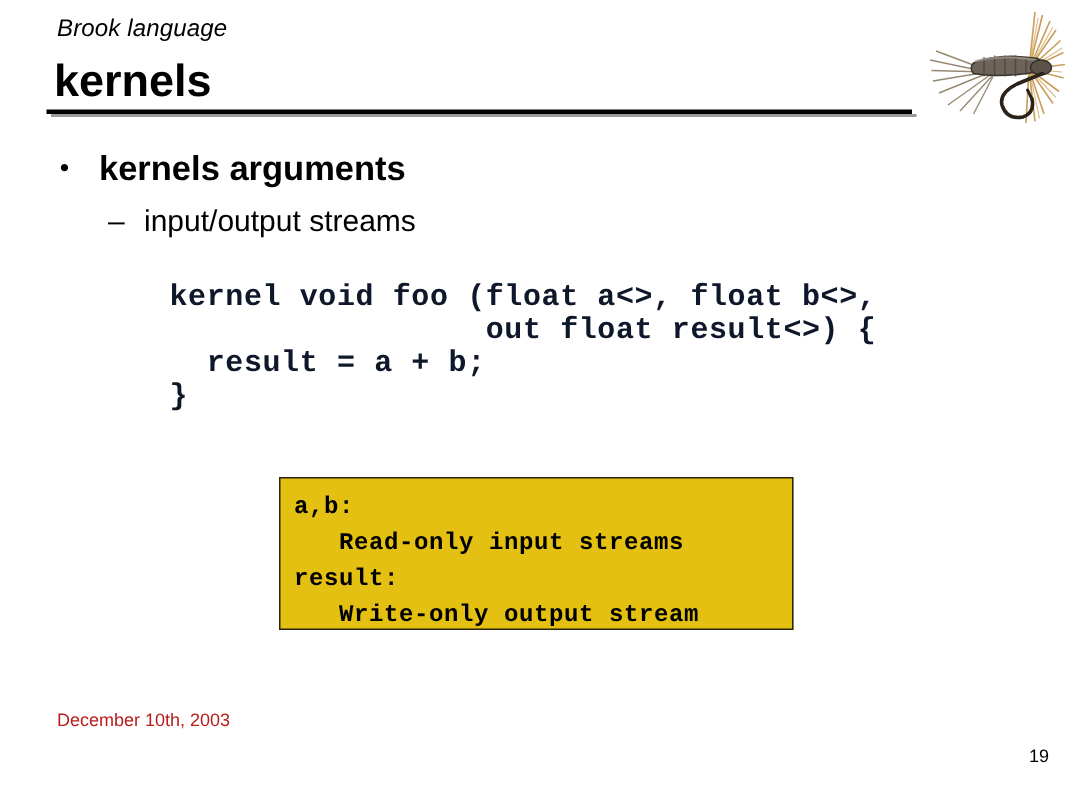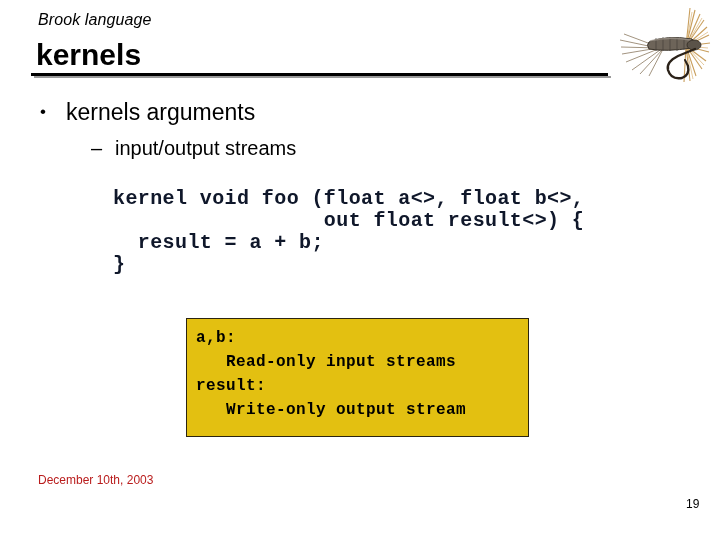--- a/index.html
+++ b/index.html
@@ -74,40 +74,39 @@
   }
   .logo svg { display: block; }
 
   
   .bullet-l1 {
     position: absolute;
     left: 40px;
     top: 98px;
     font-size: 23px;
     line-height: 28px;
-    font-weight: 400;
+    font-weight: 700;
     color: #000000;
     white-space: nowrap;
   }
   .bullet-l1 .dot {
     display: inline-block;
     width: 26px;
     font-size: 17px;
     vertical-align: 3px;
   }
   .bullet-l2 {
     position: absolute;
     left: 72px;
     top: 135px;
     font-size: 20px;
     line-height: 26px;
     font-weight: 400;
     color: #000000;
     white-space: nowrap;
-    margin-left: 19px;
   }
   .bullet-l2 .dash {
     display: inline-block;
     width: 24px;
   }
 
   
   .code-block {
     position: absolute;
     left: 113px;
@@ -120,21 +119,21 @@
     white-space: pre;
     letter-spacing: 0.4px;
   }
 
   
   .callout {
     position: absolute;
     left: 186px;
     top: 318px;
     width: 343px;
-    height: 119px;
+    height: 102px;
     background: #e3c011;
     border: 1px solid #2b2410;
     box-sizing: border-box;
   }
   .callout-text {
     position: absolute;
     left: 9px;
     top: 7px;
     font-family: "Liberation Mono", "DejaVu Sans Mono", monospace;
     font-size: 16px;

